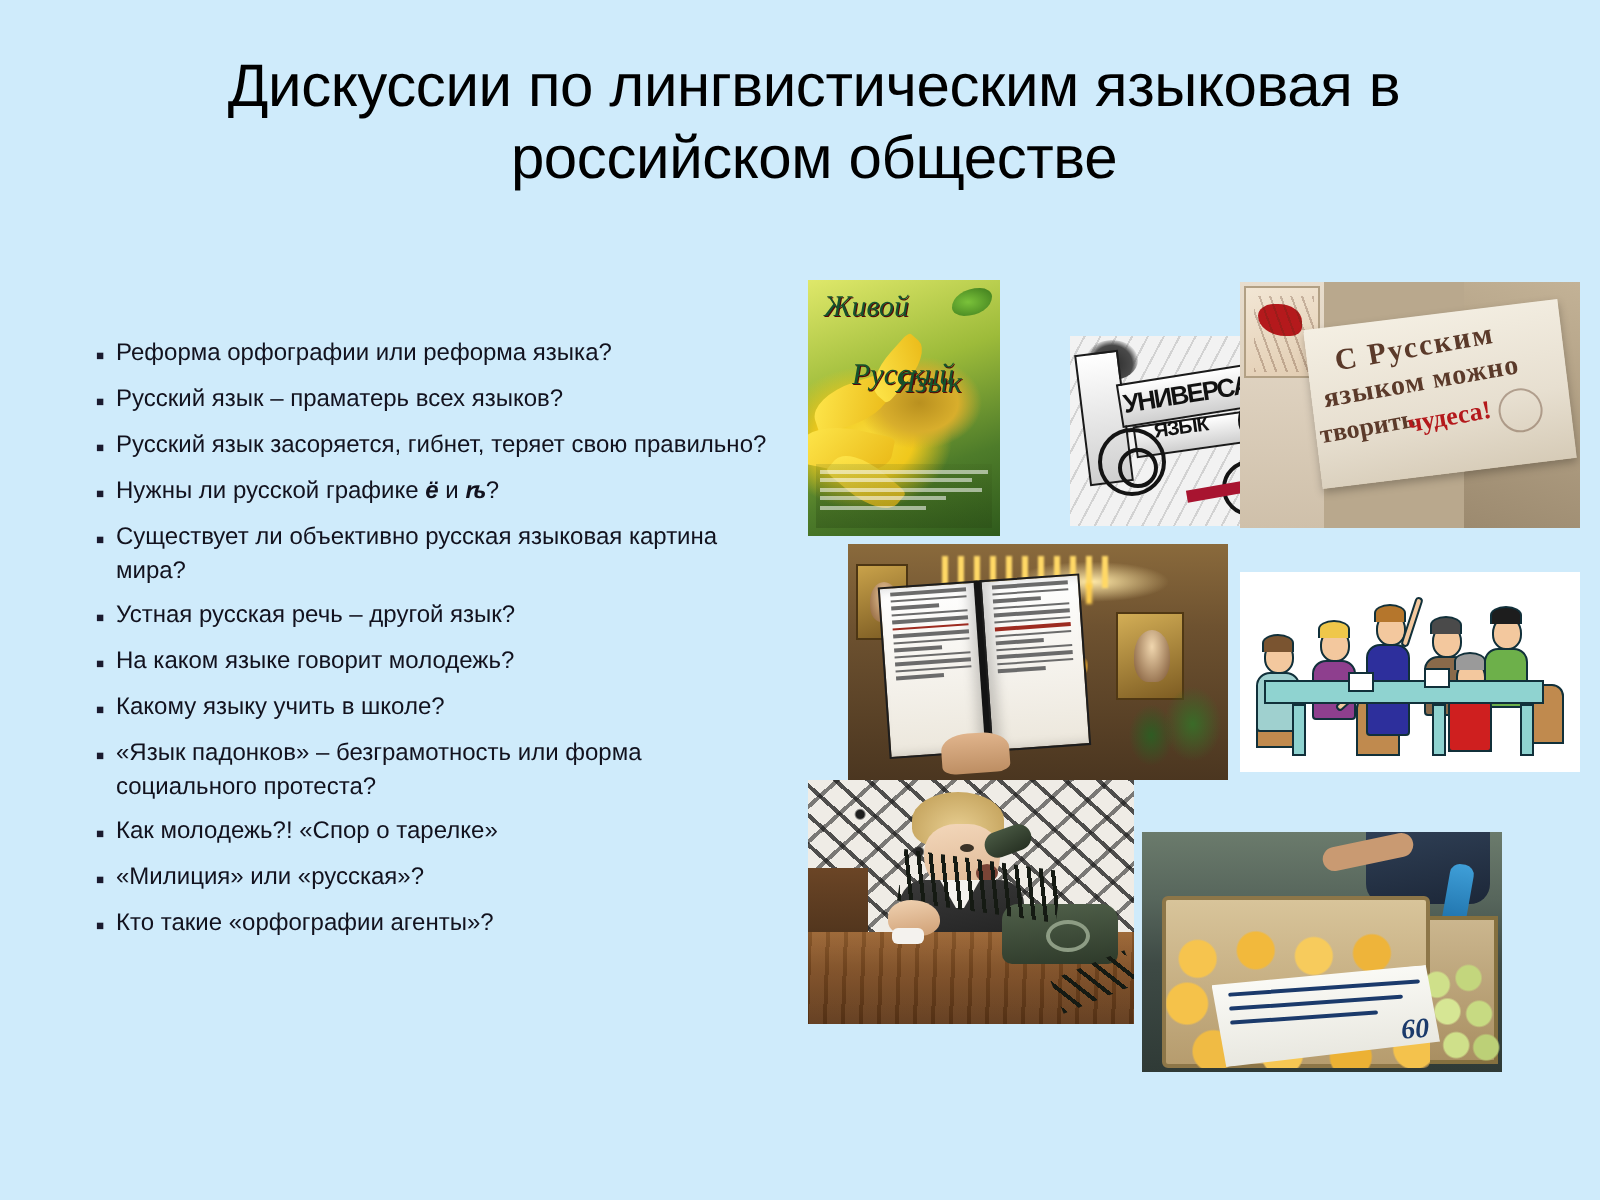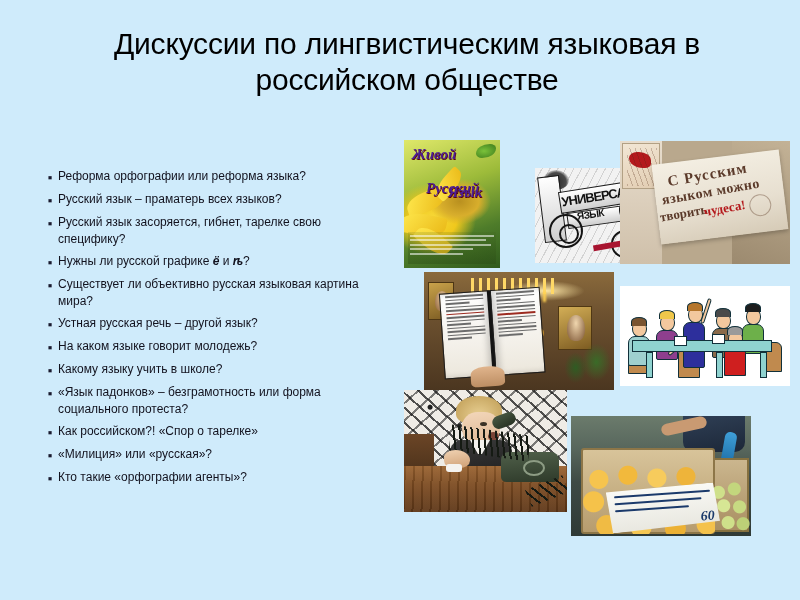--- a/index.html
+++ b/index.html
@@ -75,22 +75,22 @@
     border-radius:60% 10% 60% 10%;
   }
   #img-zhivoy .p1 { left:2px;  top:52px; width:40px; height:20px; transform:rotate(-18deg); }
   #img-zhivoy .p2 { left:-4px; top:74px; width:46px; height:22px; transform:rotate(12deg); }
   #img-zhivoy .p3 { left:10px; top:92px; width:38px; height:18px; transform:rotate(40deg); }
   #img-zhivoy .p4 { left:28px; top:36px; width:34px; height:16px; transform:rotate(-48deg); }
   #img-zhivoy .zt {
     position:absolute;
     font-family:"Liberation Serif", serif;
     font-style:italic;
-    font-weight:bold;
-    color:#4c1d95;
+    font-weight:normal;
+    color:#14532d;
     text-shadow:0.5px 0.5px 0 #5a0606;
     white-space:nowrap;
     text-align:right;
   }
   #img-zhivoy .zt1 { left:8px;  top:6px;  font-size:15px; }
   #img-zhivoy .zt2 { left:22px; top:40px; font-size:15px; }
   #img-zhivoy .zt3 { left:44px; top:44px; font-size:15px; }
   #img-zhivoy .leaf {
     position:absolute; right:4px; top:4px;
     width:20px; height:14px;
@@ -510,21 +510,21 @@
     <span class="bullet-text">Реформа орфографии или реформа языка?</span>
   </li>
 
   <li class="bullet-row">
     <span class="bullet-marker">▪</span>
     <span class="bullet-text">Русский язык – праматерь всех языков?</span>
   </li>
 
   <li class="bullet-row">
     <span class="bullet-marker">▪</span>
-    <span class="bullet-text">Русский язык засоряется, гибнет, тарелке свою специфику?</span>
+    <span class="bullet-text">Русский язык засоряется, гибнет, теряет свою правильно?</span>
   </li>
 
   <li class="bullet-row">
     <span class="bullet-marker">▪</span>
     <span class="bullet-text"><span>Нужны ли русской графике </span><b>ё</b><span> и </span><b>ѣ</b><span>?</span></span>
   </li>
 
   <li class="bullet-row">
     <span class="bullet-marker">▪</span>
     <span class="bullet-text">Существует ли объективно русская языковая картина мира?</span>
@@ -545,21 +545,21 @@
     <span class="bullet-text">Какому языку учить в школе?</span>
   </li>
 
   <li class="bullet-row">
     <span class="bullet-marker">▪</span>
     <span class="bullet-text">«Язык падонков»  –  безграмотность или форма социального протеста?</span>
   </li>
 
   <li class="bullet-row">
     <span class="bullet-marker">▪</span>
-    <span class="bullet-text">Как российском?! «Спор о тарелке»</span>
+    <span class="bullet-text">Как молодежь?! «Спор о тарелке»</span>
   </li>
 
   <li class="bullet-row">
     <span class="bullet-marker">▪</span>
     <span class="bullet-text">«Милиция» или «русская»?</span>
   </li>
 
   <li class="bullet-row">
     <span class="bullet-marker">▪</span>
     <span class="bullet-text">Кто такие «орфографии агенты»?</span>

